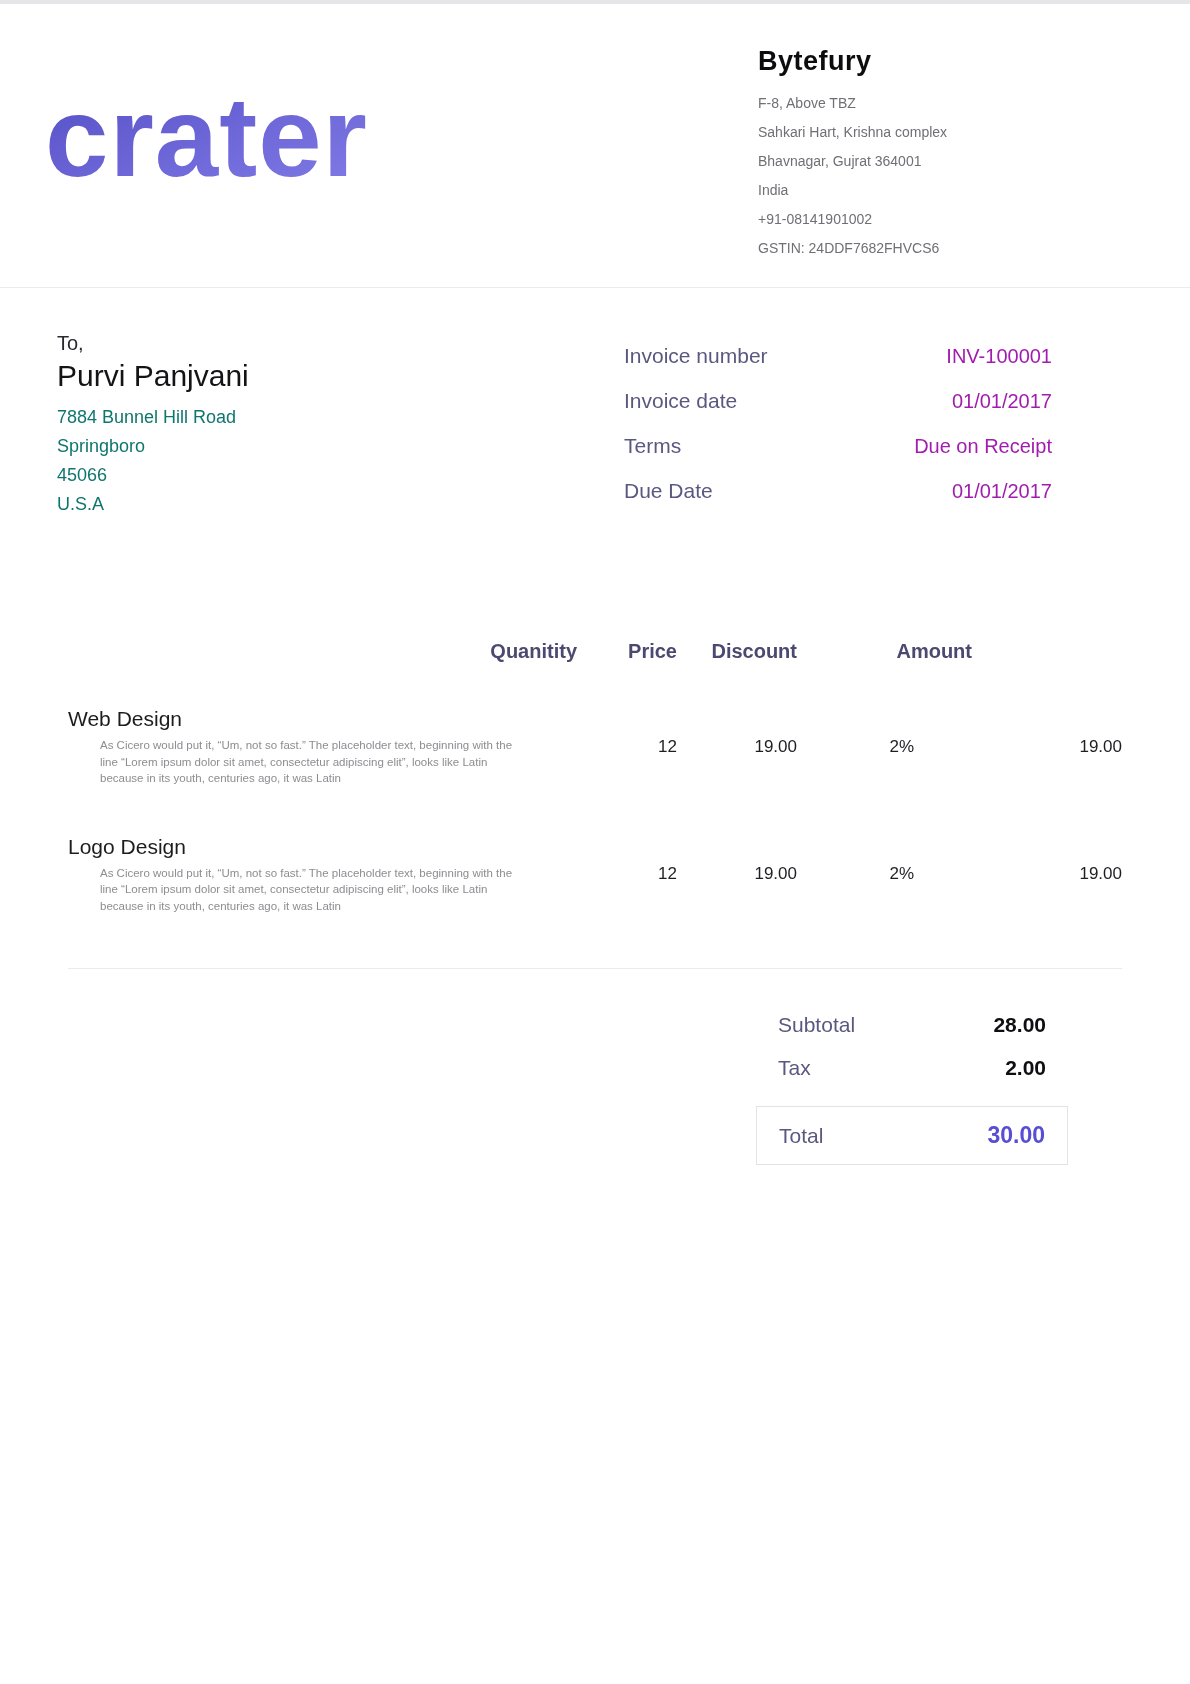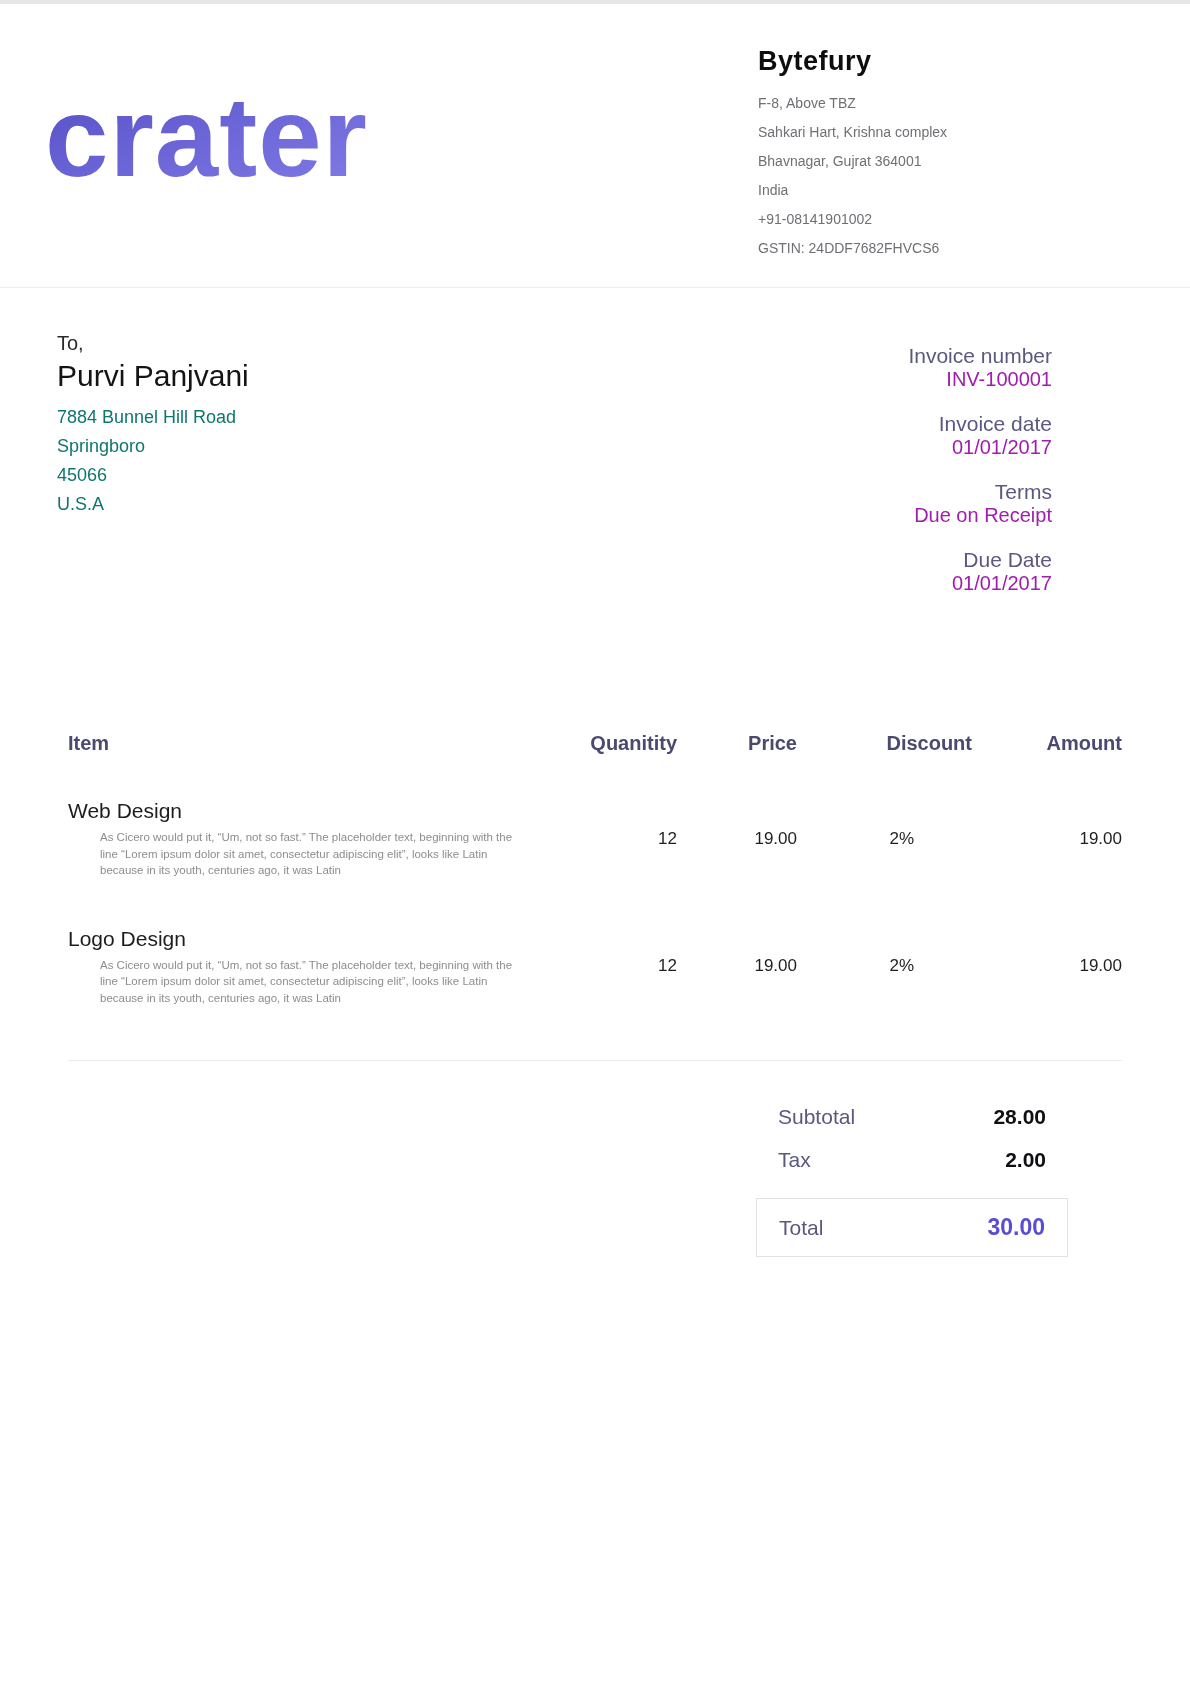--- a/index.html
+++ b/index.html
@@ -15,21 +15,21 @@
   .company { padding-top:8px; width:300px;margin-left:32px; }
   .company-name { font-size:27px; font-weight:800; color:#0d0d10; letter-spacing:0.5px; margin-bottom:12px; }
   .company-line { font-size:14px; line-height:29px; color:#6f6f75; }
 
   
   .info-section { display:flex; justify-content:space-between; padding:44px 138px 0 57px; }
   .to-label { font-size:20px; color:#2a2a2e; margin-bottom:4px; }
   .to-name  { font-size:30px; color:#141417; font-weight:500; margin-bottom:10px; }
   .to-line  { font-size:18px; line-height:29px; color:#0f766e; }
   .meta { width:428px; padding-top:12px; }
-  .meta-row { display:flex; justify-content:space-between; align-items:flex-end; margin-bottom:21px;flex-direction:column; }
+  .meta-row { display:flex; justify-content:space-between; align-items:center; margin-bottom:21px; }
   .meta-label { font-size:21px; color:#5b5880; }
   .meta-value { font-size:20px; color:#a21caf; font-weight:500; }
 
   
   .items { padding:0 68px; margin-top:116px; }
   .items-grid { display:grid; grid-template-columns:1fr 100px 120px 175px 150px; align-items:center; }
   .items-head { margin-bottom:44px; }
   .th { font-size:20px; font-weight:700; color:#4b4970; }
   .th.num, .cell.num { text-align:right; }
   .cell.discount { padding-right:58px; }
@@ -103,21 +103,20 @@
     </div>
     <div class="meta-row">
       <span class="meta-label">Due Date</span>
       <span class="meta-value">01/01/2017</span>
     </div>
   </div>
 </section>
 
 <section class="items">
   <div class="items-grid items-head">
-    <div class="th">Item</div>
     <div class="th num">Quanitity</div>
     <div class="th num">Price</div>
     <div class="th num">Discount</div>
     <div class="th num">Amount</div>
   </div>
 
   <div class="items-grid item-row">
     <div>
       <div class="item-name">Web Design</div>
       <div class="item-desc">As Cicero would put it, “Um, not so fast.” The placeholder text, beginning with the line “Lorem ipsum dolor sit amet, consectetur adipiscing elit”, looks like Latin because in its youth, centuries ago, it was Latin</div>

